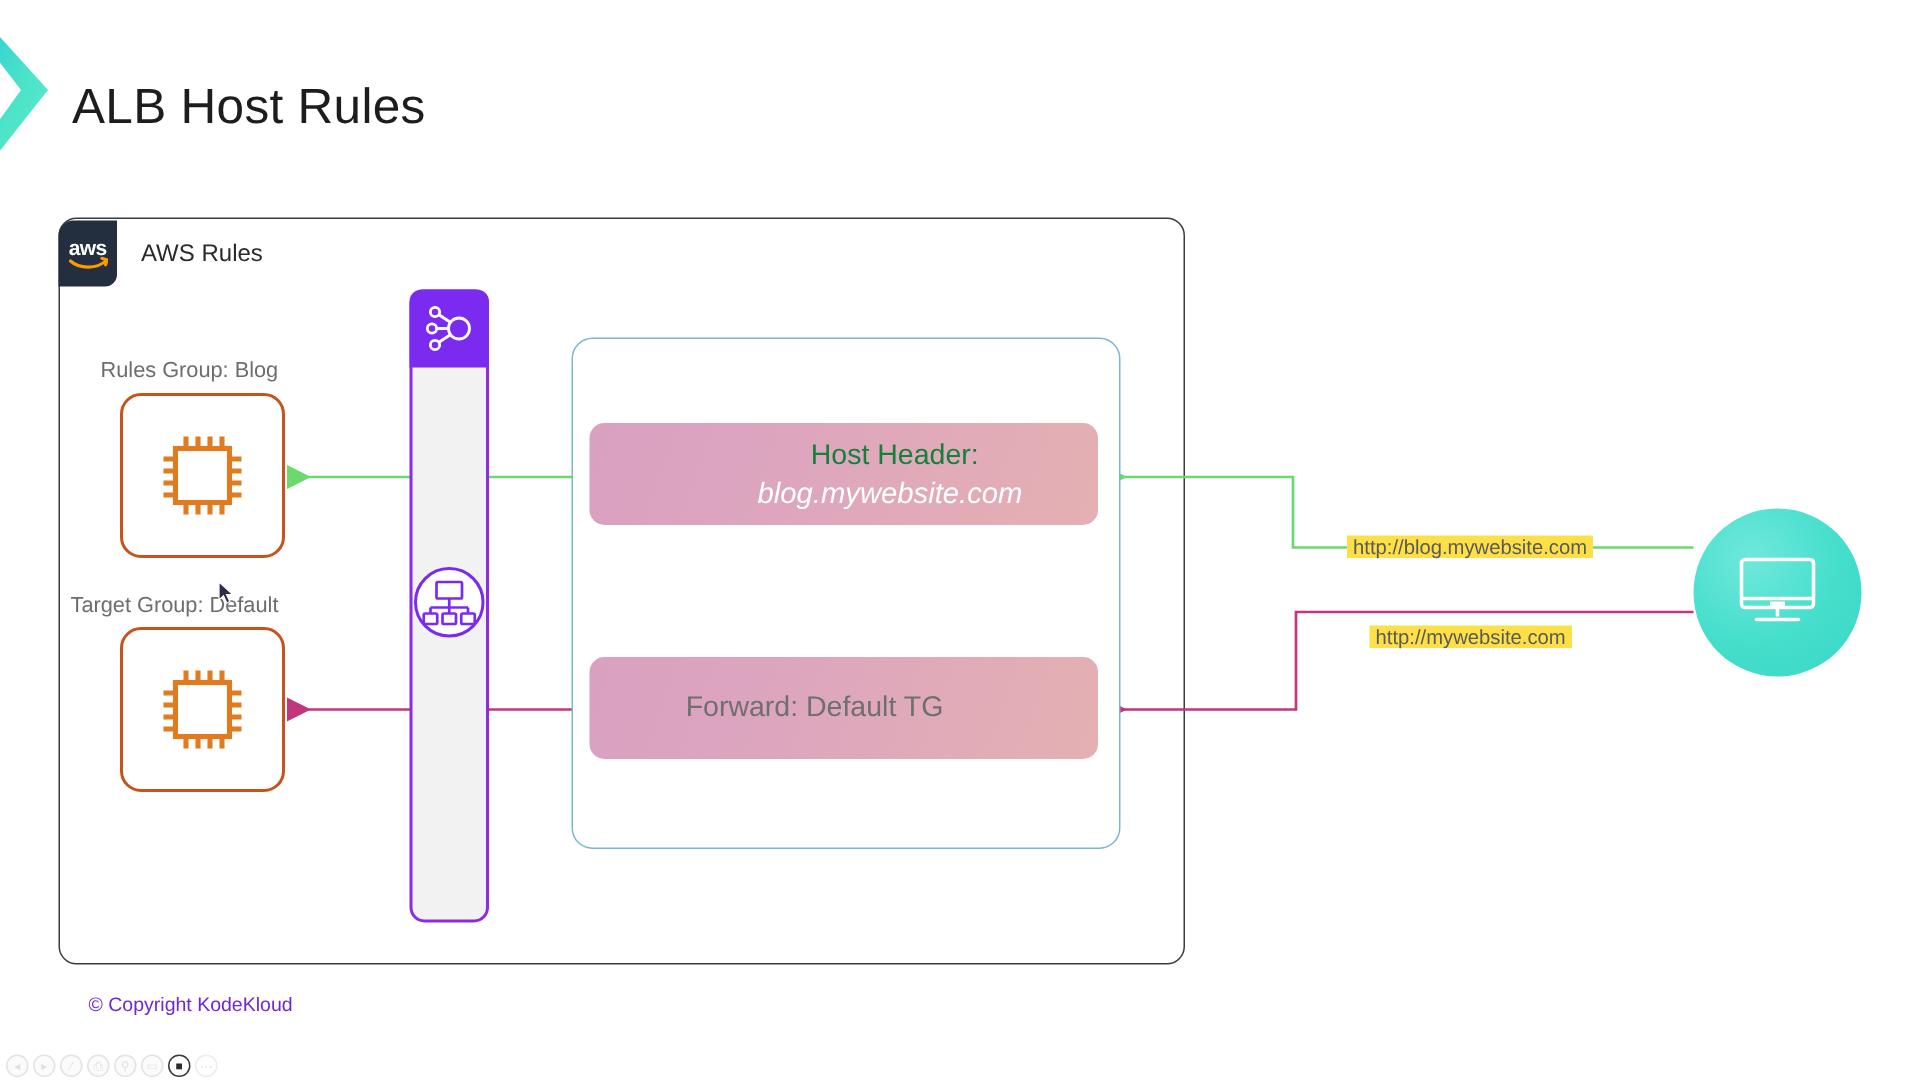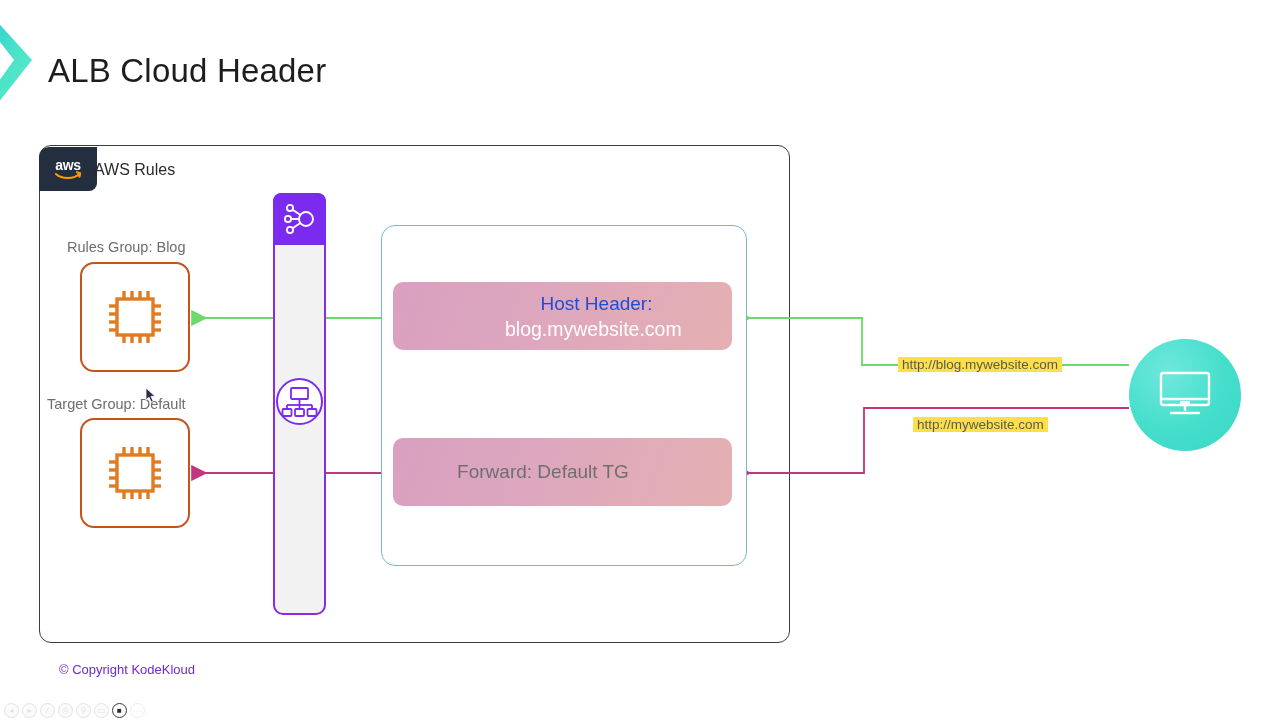--- a/index.html
+++ b/index.html
@@ -44,21 +44,21 @@
     height: 498px;
     border: 1.6px solid #3b3b3b;
     border-radius: 12px;
     box-sizing: border-box;
     background: #ffffff;
   }
   #aws-logo-badge {
     position: absolute;
     left: 39px;
     top: 147px;
-    width: 58px;
+    width: 39px;
     height: 44px;
     background: #232F3E;
     border-radius: 10px 0 8px 0;
     display: flex;
     flex-direction: column;
     align-items: center;
     justify-content: center;
   }
   #aws-logo-badge .aws-word {
     color: #ffffff;
@@ -173,31 +173,32 @@
   #default-rule-box     { top: 438px; }
 
   #host-header-rule-text {
     position: absolute;
     left: 393px;
     top: 291px;
     width: 407px;
     text-align: center;
     font-size: 19px;
     line-height: 26px;
-    color: #1d4ed8;
+    color: #15803d;
     z-index: 6;
   }
   #host-header-value {
     position: absolute;
     left: 505px;
     top: 318px;
     font-size: 19.5px;
     color: #ffffff;
     white-space: nowrap;
     z-index: 7;
+    font-style: italic;
   }
   #default-rule-text {
     position: absolute;
     left: 393px;
     top: 461px;
     width: 300px;
     text-align: center;
     font-size: 19px;
     color: #6f6f6f;
     z-index: 6;
@@ -317,21 +318,21 @@
       <linearGradient id="chevGrad" x1="0" y1="0" x2="1" y2="1">
         <stop offset="0%" stop-color="#28C9D8"></stop>
         <stop offset="55%" stop-color="#4BE3C8"></stop>
         <stop offset="100%" stop-color="#5FEBCC"></stop>
       </linearGradient>
     </defs>
     <path d="M-4,6 L10,8 L48,50 L10,98 L-6,100 L30,50 Z" fill="url(#chevGrad)"></path>
   </svg>
 </div>
 
-<div id="slide-title">ALB Cloud Header</div>
+<div id="slide-title">ALB Host Rules</div>
 
 <svg id="connectors">
   <defs>
     <marker id="arrowGreen" markerWidth="9" markerHeight="9" refX="8" refY="4.5" orient="auto">
       <path d="M9,0 L9,9 L0,4.5 Z" fill="#6BD96B"></path>
     </marker>
     <marker id="arrowPink" markerWidth="9" markerHeight="9" refX="8" refY="4.5" orient="auto">
       <path d="M9,0 L9,9 L0,4.5 Z" fill="#C2357F"></path>
     </marker>
   </defs>

